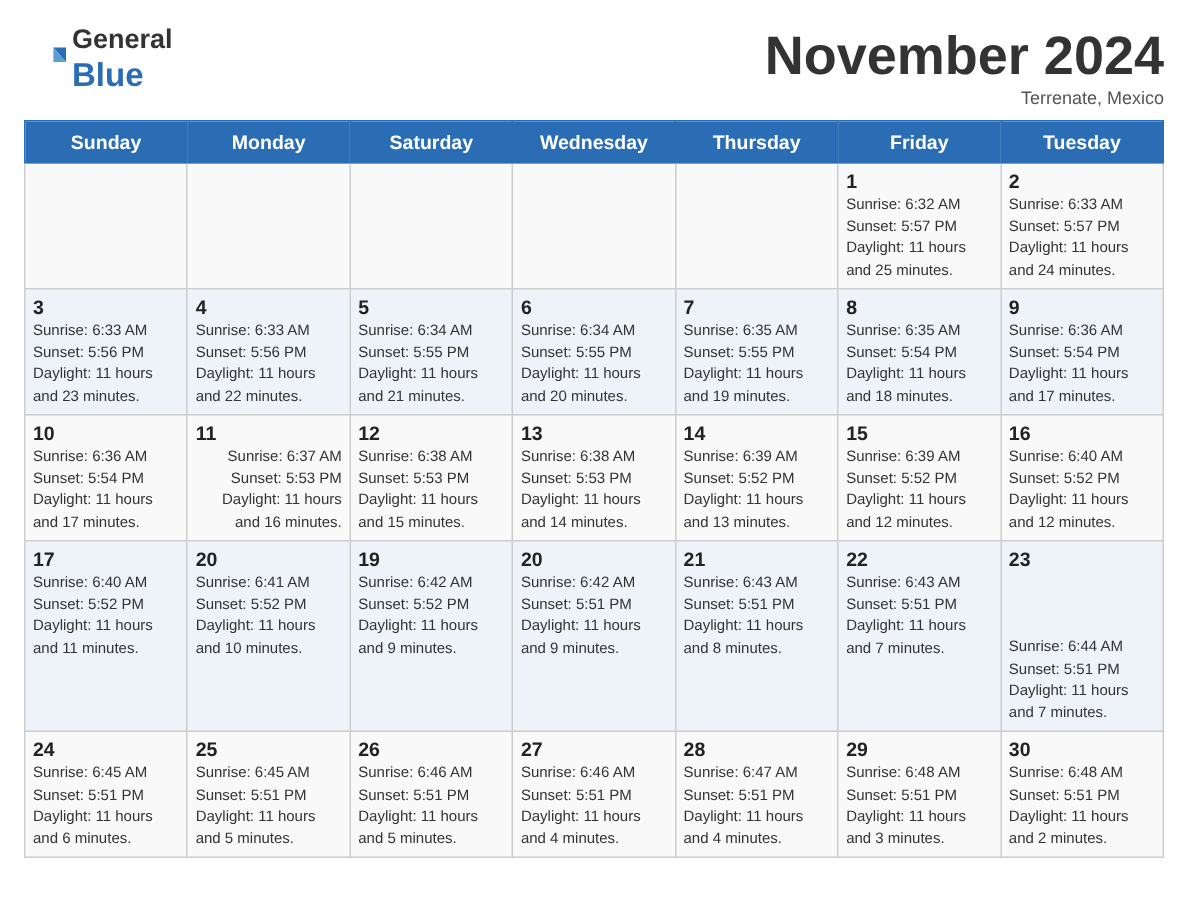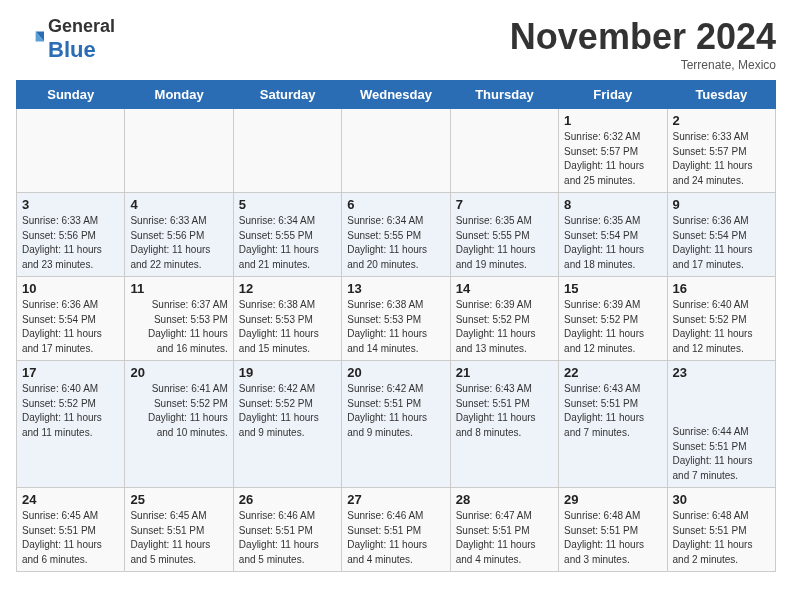--- a/index.html
+++ b/index.html
@@ -234,21 +234,21 @@
       </tr>
       <tr>
         <td>
           <span class="day-number">17</span>
           <div class="day-info" style="white-space: pre-line;">Sunrise: 6:40 AM
 Sunset: 5:52 PM
 Daylight: 11 hours and 11 minutes.</div>
         </td>
         <td>
           <span class="day-number">20</span>
-          <div class="day-info" style="white-space: pre-line; text-align: right;">Sunrise: 6:41 AM
+          <div class="day-info" style="white-space: pre-line;">Sunrise: 6:41 AM
 Sunset: 5:52 PM
 Daylight: 11 hours and 10 minutes.</div>
         </td>
         <td>
           <span class="day-number">19</span>
           <div class="day-info" style="white-space: pre-line;">Sunrise: 6:42 AM
 Sunset: 5:52 PM
 Daylight: 11 hours and 9 minutes.</div>
         </td>
         <td>

